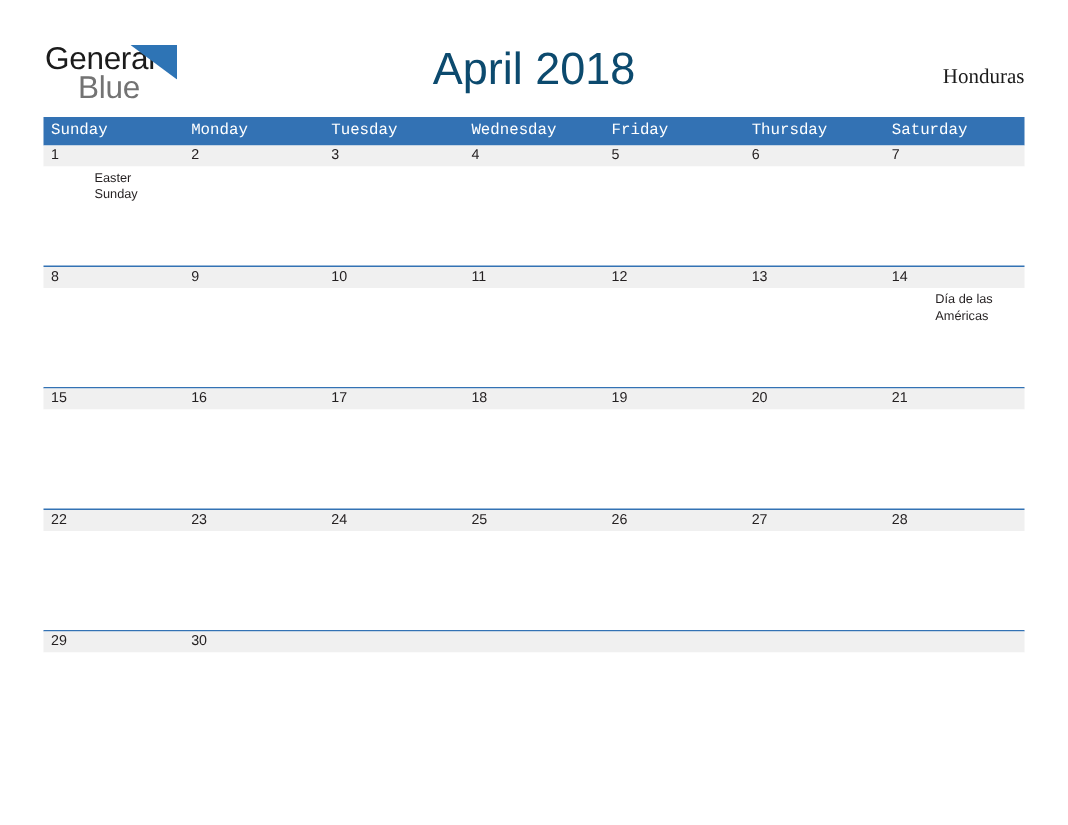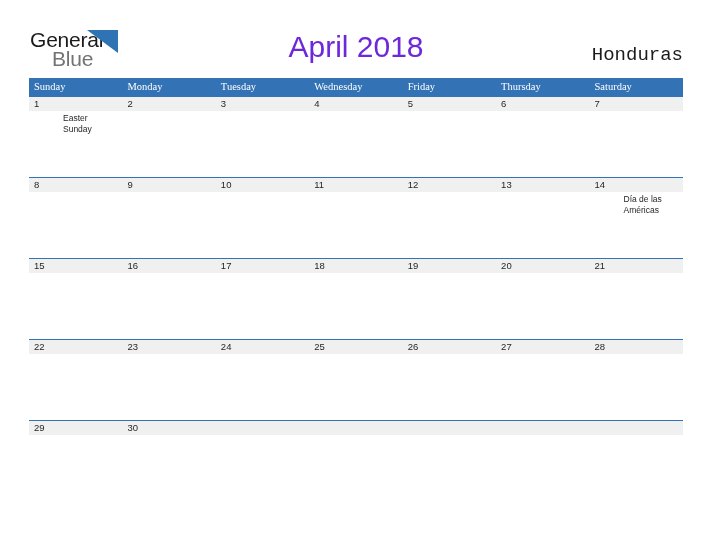--- a/index.html
+++ b/index.html
@@ -63,32 +63,32 @@
     height: 23px;
   }
 
   .month-title {
     position: absolute;
     left: 0;
     top: 30px;
     width: 712px;
     text-align: center;
     font-size: 30px;
-    color: #6d28d9;
+    color: #0c4a6e;
     font-family: "Liberation Sans", sans-serif;
     letter-spacing: 0px;
   }
 
   .country {
     position: absolute;
     right: 29px;
     top: 44px;
-    font-size: 19px;
+    font-size: 14px;
     color: #1b1b1b;
-    font-family: Liberation Mono, monospace;
+    font-family: Liberation Serif, serif;
   }
 
   
   .calendar {
     position: absolute;
     left: 29px;
     top: 78px;
     width: 654px;
   }
 
@@ -98,21 +98,21 @@
     height: 18px;
     background: #3372b4;
   }
   .dow-cell {
     flex: 1 1 0;
     color: #ffffff;
     font-size: 10.5px;
     line-height: 18px;
     padding-left: 5px;
     box-sizing: border-box;
-    font-family: Liberation Serif, serif;
+    font-family: Liberation Mono, monospace;
     white-space: nowrap;
   }
 
   .week {
     width: 100%;
     border-top: 1px solid #3372b4;
     position: relative;
   }
   .week:first-of-type {
     border-top: none;

